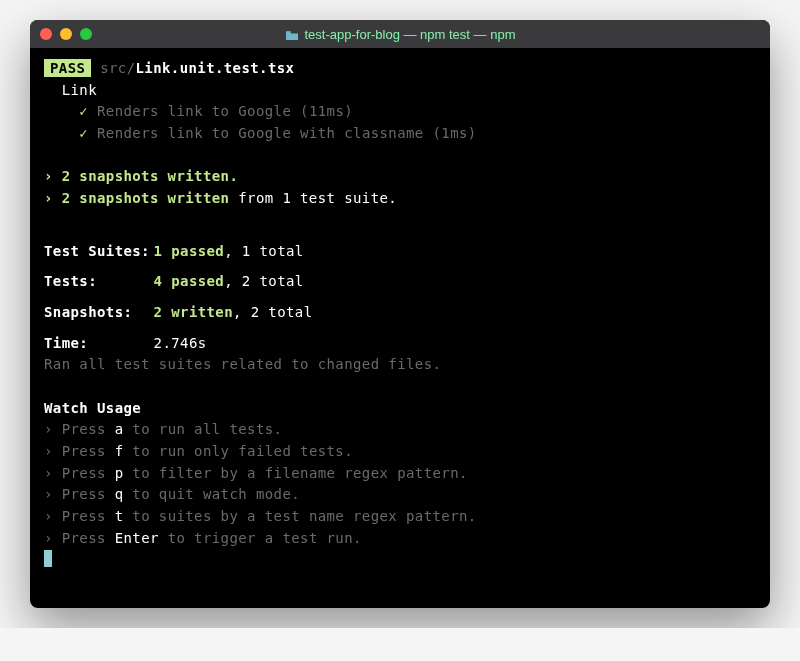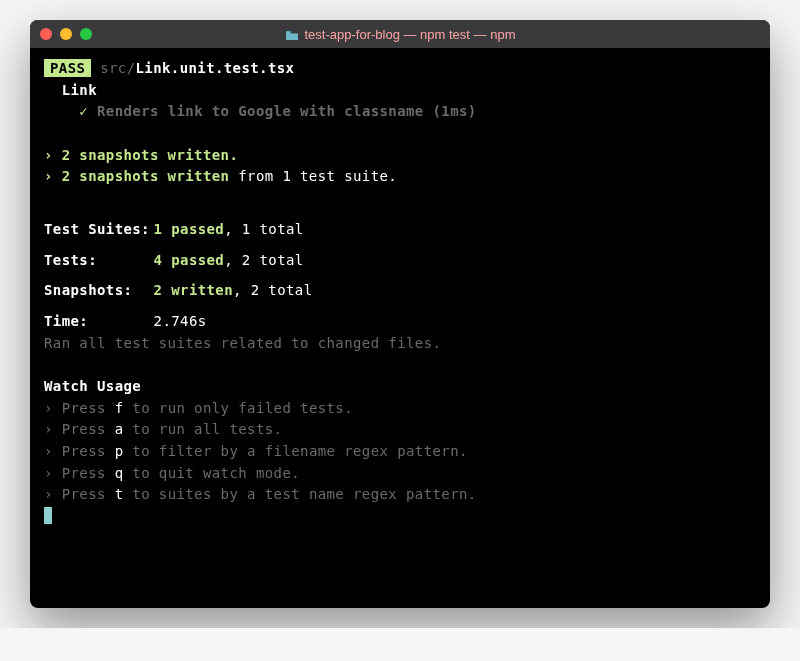--- a/index.html
+++ b/index.html
@@ -38,21 +38,21 @@
     .light.red { background: #ff5f57; }
     .light.yellow { background: #febc2e; }
     .light.green { background: #28c840; }
     .title-center {
       position: absolute;
       left: 0; right: 0;
       display: flex;
       align-items: center;
       justify-content: center;
       gap: 6px;
-      color: #fca5a5;
+      color: #86efac;
       font-size: 13px;
       font-family: -apple-system, BlinkMacSystemFont, "Segoe UI", sans-serif;
       pointer-events: none;
     }
     .folder-icon {
       width: 14px;
       height: 11px;
       display: inline-block;
     }
     .terminal {
@@ -68,21 +68,21 @@
       color: #000;
       font-weight: bold;
       padding: 1px 6px;
     }
     .dim { color: #6a6a6a; }
     .white { color: #ffffff; }
     .bold { font-weight: bold; }
     .green { color: #c3e88d; }
     .green.bold { font-weight: bold; }
     .check { color: #c3e88d; }
-    .line { white-space: pre; font-weight: bold; }
+    .line { white-space: pre; }
     .row { display: block; }
     .cursor {
       display: inline-block;
       width: 8px;
       height: 17px;
       background: #8fcfd1;
       vertical-align: text-bottom;
     }
     .suite-label { display: inline-block; width: 13ch; margin-top: 9px; }
   </style>
@@ -109,20 +109,21 @@
 
   <div class="terminal">
 
     <div class="row">
       <span class="pass-badge">PASS</span><span> </span><span class="dim">src/</span><span class="white bold">Link.unit.test.tsx</span>
     </div>
 
     <div class="row line"><span>  </span><span class="white">Link</span></div>
 
     <div id="tests-container">
+        <div class="row line"><span>    </span><span class="check">✓</span><span class="dim"> </span><span class="dim">Renders link to Google</span><span class="dim"> </span><span class="dim">(11ms)</span></div>
         <div class="row line"><span>    </span><span class="check">✓</span><span class="dim"> </span><span class="dim">Renders link to Google with classname</span><span class="dim"> </span><span class="dim">(1ms)</span></div>
       </div>
 
     <div class="row">&nbsp;</div>
 
     <div class="row"><span class="green bold"> › 2 snapshots written.</span></div>
 
 
     <div class="row"><span class="green bold"> › 2 snapshots written</span><span class="white"> from 1 test suite.</span></div>
 
@@ -136,23 +137,24 @@
 
     <div class="row"><span class="white bold suite-label">Time:</span><span class="white">2.746s</span></div>
 
     <div class="row dim">Ran all test suites related to changed files.</div>
 
     <div class="row">&nbsp;</div>
 
     <div class="row bold white">Watch Usage</div>
 
     <div id="watch-container">
+        <div class="row"><span class="dim"> › Press </span><span class="white">a</span><span class="dim"> to run all tests.</span></div>
         <div class="row"><span class="dim"> › Press </span><span class="white">f</span><span class="dim"> to run only failed tests.</span></div>
-        <div class="row"><span class="dim"> › Press </span><span class="white">a</span><span class="dim"> to run all tests.</span></div>
         <div class="row"><span class="dim"> › Press </span><span class="white">p</span><span class="dim"> to filter by a filename regex pattern.</span></div>
         <div class="row"><span class="dim"> › Press </span><span class="white">q</span><span class="dim"> to quit watch mode.</span></div>
         <div class="row"><span class="dim"> › Press </span><span class="white">t</span><span class="dim"> to suites by a test name regex pattern.</span></div>
+        <div class="row"><span class="dim"> › Press </span><span class="white">Enter</span><span class="dim"> to trigger a test run.</span></div>
       </div>
 
     <div class="row"><span class="cursor"></span></div>
 
   </div>
 </div>
 
 </body></html>

